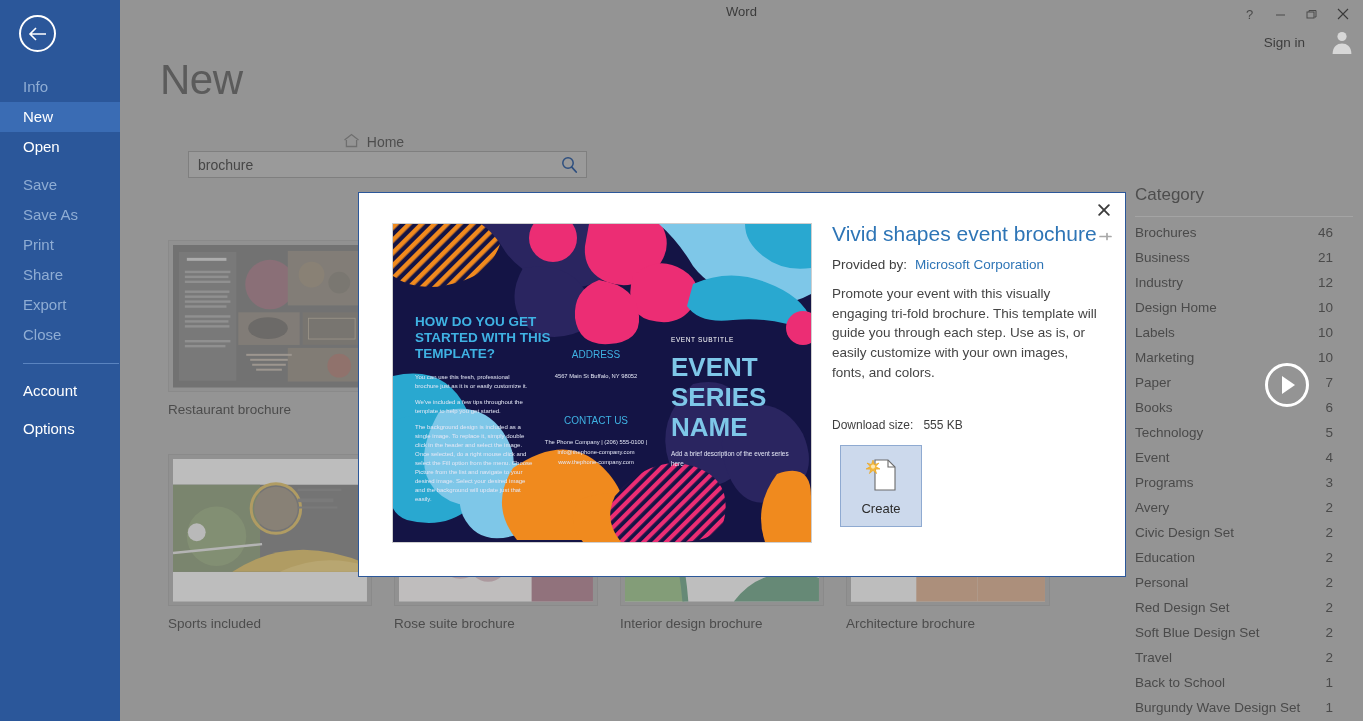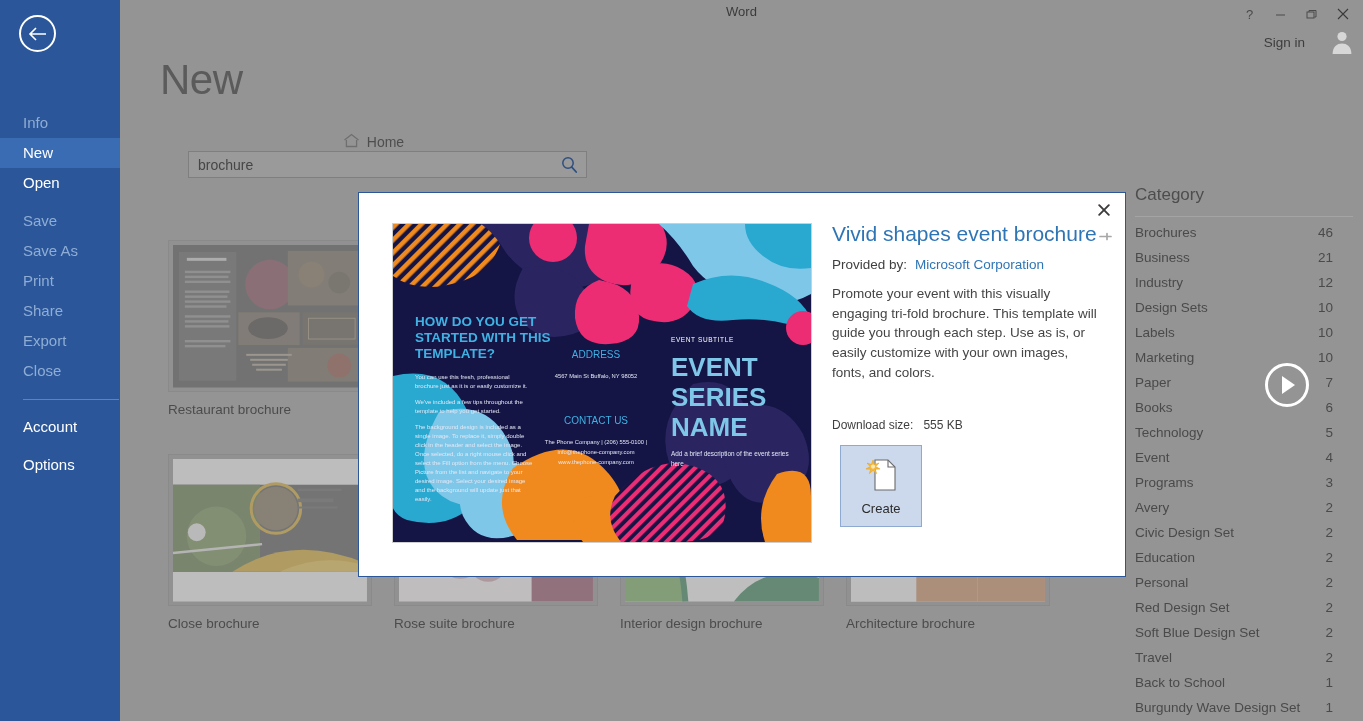--- a/index.html
+++ b/index.html
@@ -17,21 +17,21 @@
     background: #2b579a;
   }
   .back-btn {
     position: absolute; left: 19px; top: 15px;
     width: 37px; height: 37px; border-radius: 50%;
     border: 2px solid #ffffff; color: #fff;
     display: flex; align-items: center; justify-content: center;
     cursor: pointer;
   }
   .back-btn svg { display: block; }
-  .side-list { position: absolute; top: 72px; left: 0; width: 142px; margin-top: 36px; }
+  .side-list { position: absolute; top: 72px; left: 0; width: 142px; }
   .side-item {
     height: 30px; line-height: 30px; padding-left: 23px;
     font-size: 15px; color: #ffffff; cursor: pointer; white-space: nowrap;
   }
   .side-item.dim { color: #8fadd4; }
   .side-item.active { background: #3a6cb4; }
   .side-sep {
     height: 1px; background: #5a84c0; margin: 13px 23px 12px 23px;
   }
   .side-spacer { height: 8px; }
@@ -341,21 +341,21 @@
               <path d="M60 114 Q120 74 196 106 L196 114 Z" fill="#d3a628"></path>
               <path d="M108 114 Q150 94 196 108 L196 114 Z" fill="#e4bc48"></path>
               <g fill="#5c5c5c">
                 <rect x="126" y="30" width="44" height="2.4"></rect>
                 <rect x="126" y="40" width="36" height="3.6"></rect>
                 <rect x="126" y="48" width="40" height="2"></rect>
               </g>
             </svg>
             <div class="veil"></div>
           </div>
-          <div class="tile-label">Close brochure</div>
+          <div class="tile-label">Sports included</div>
         </div>
 
         <div class="tile">
           <div class="tile-img">
             <svg class="art mock" viewBox="0 0 196 144" preserveAspectRatio="none" aria-hidden="true">
               <rect width="196" height="144" fill="#f3f0f0"></rect>
               <rect x="134" y="0" width="62" height="144" fill="#8e4a60"></rect>
               <circle cx="165" cy="16" r="22" fill="#c3a090"></circle>
               <circle cx="112" cy="16" r="22" fill="#c98a5e"></circle>
               <circle cx="62" cy="96" r="25" fill="#cfa2ad"></circle>
@@ -448,21 +448,21 @@
           </div>
         <div class="cat-row">
             <span>Business</span>
             <span class="cat-count">21</span>
           </div>
         <div class="cat-row">
             <span>Industry</span>
             <span class="cat-count">12</span>
           </div>
         <div class="cat-row">
-            <span>Design Sets</span>
+            <span>Design Home</span>
             <span class="cat-count">10</span>
           </div>
         <div class="cat-row">
             <span>Labels</span>
             <span class="cat-count">10</span>
           </div>
         <div class="cat-row">
             <span>Marketing</span>
             <span class="cat-count">10</span>
           </div>

